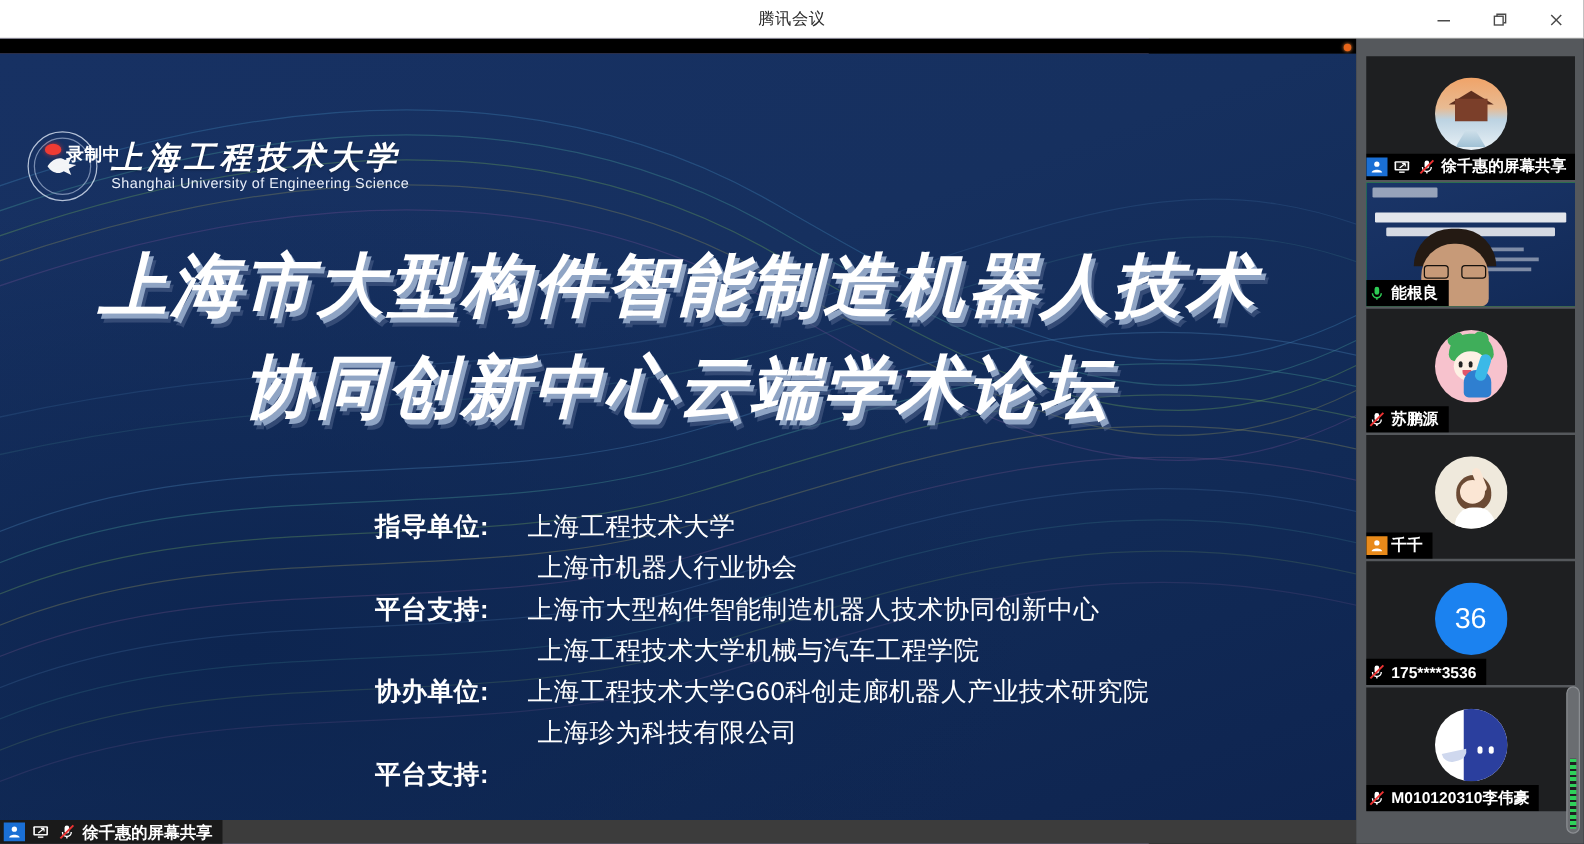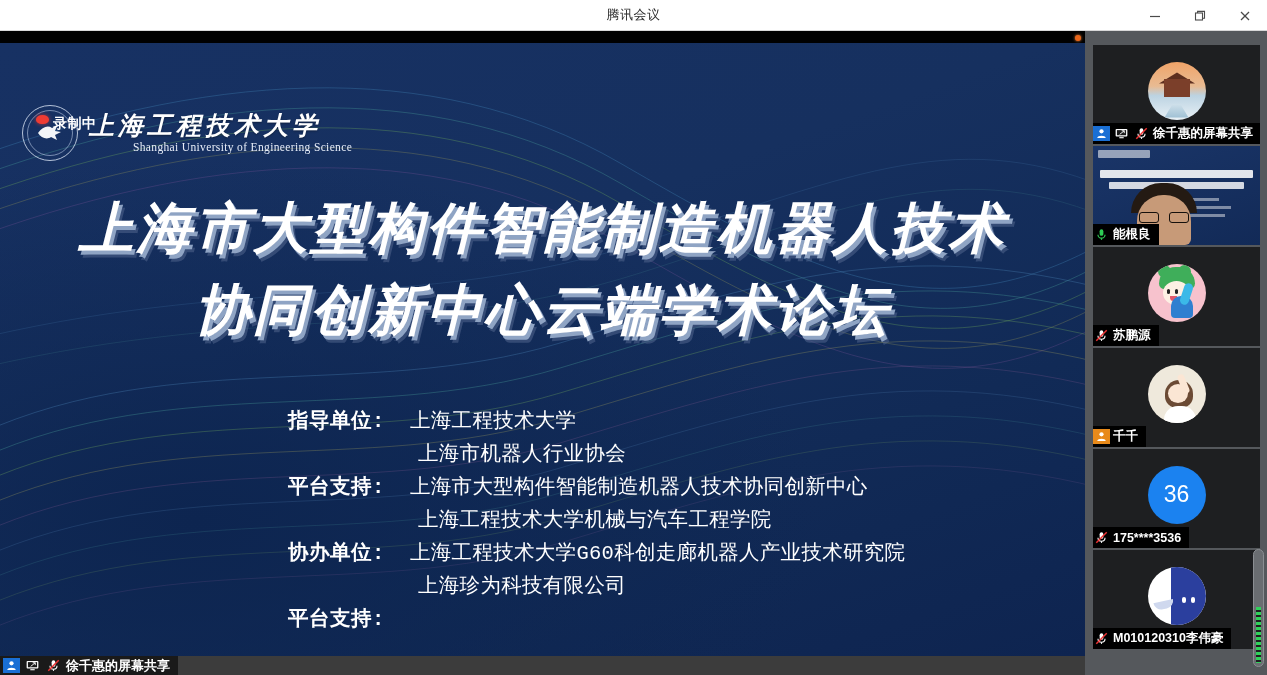--- a/index.html
+++ b/index.html
@@ -39,34 +39,34 @@
               position:relative; flex:none; }
   .logo-seal:after{ content:""; position:absolute; inset:4px; border-radius:50%;
                     border:1px solid rgba(200,215,240,.55); }
   .logo-seal .bird{ position:absolute; left:50%; top:50%; transform:translate(-50%,-50%);
                     width:30px; height:22px; }
   .logo-names{ display:flex; flex-direction:column; gap:1px; }
   .logo-cn{ font-size:25px; color:#fff; font-weight:700; letter-spacing:4px;
             font-family:"DejaVu Serif",serif; font-style:italic; line-height:1.05;
             text-shadow:0 1px 2px rgba(0,0,0,.35); }
   .logo-en{ font-size:11.5px; color:#e8eef9; letter-spacing:.35px;
-            font-family:Liberation Serif, serif;margin-left:44px; }
+            font-family:Liberation Sans, sans-serif; }
 
   .rec-badge{ position:absolute; left:36px; top:72px; display:flex; align-items:flex-start; gap:4px; z-index:5; }
   .rec-dot{ width:13px; height:9px; border-radius:50% 50% 45% 45%; background:#ef3b33;
             box-shadow:0 0 4px rgba(239,59,51,.7); }
   .rec-text{ font-size:14px; color:#fff; font-weight:700; letter-spacing:.5px; }
 
   .slide-title{ position:absolute; left:0; top:150px; width:1085px; text-align:center; }
   .tline{ font-size:55px; font-weight:900; font-style:italic; color:#ffffff;
           letter-spacing:3px; line-height:1.28;
           text-shadow: 3px 4px 0 #8fa4c4, 5px 7px 0 rgba(80,100,140,.55); }
   .tline2{ margin-top:12px; }
 
-  .orgs{ position:absolute; left:288px; top:362px; width:760px; color:#fff;font-family:Liberation Mono, monospace; }
+  .orgs{ position:absolute; left:300px; top:362px; width:760px; color:#fff; }
   .org-row{ display:flex; font-size:20.5px; line-height:33px; white-space:nowrap; }
   .org-lbl{ font-weight:700; width:122px; flex:none; letter-spacing:.5px; }
   .org-lbl.empty{ visibility:hidden; }
   .org-val{ font-weight:400; letter-spacing:.3px; }
   .org-row.indented .org-val{ padding-left:8px; }
 
   
   .sharebar{ position:absolute; left:0; bottom:0; width:1085px; height:19px;
              background:#3c3c3c; display:flex; align-items:center; }
   .sharebar-pill{ height:19px; background:#1a1a1a; display:flex; align-items:center;

